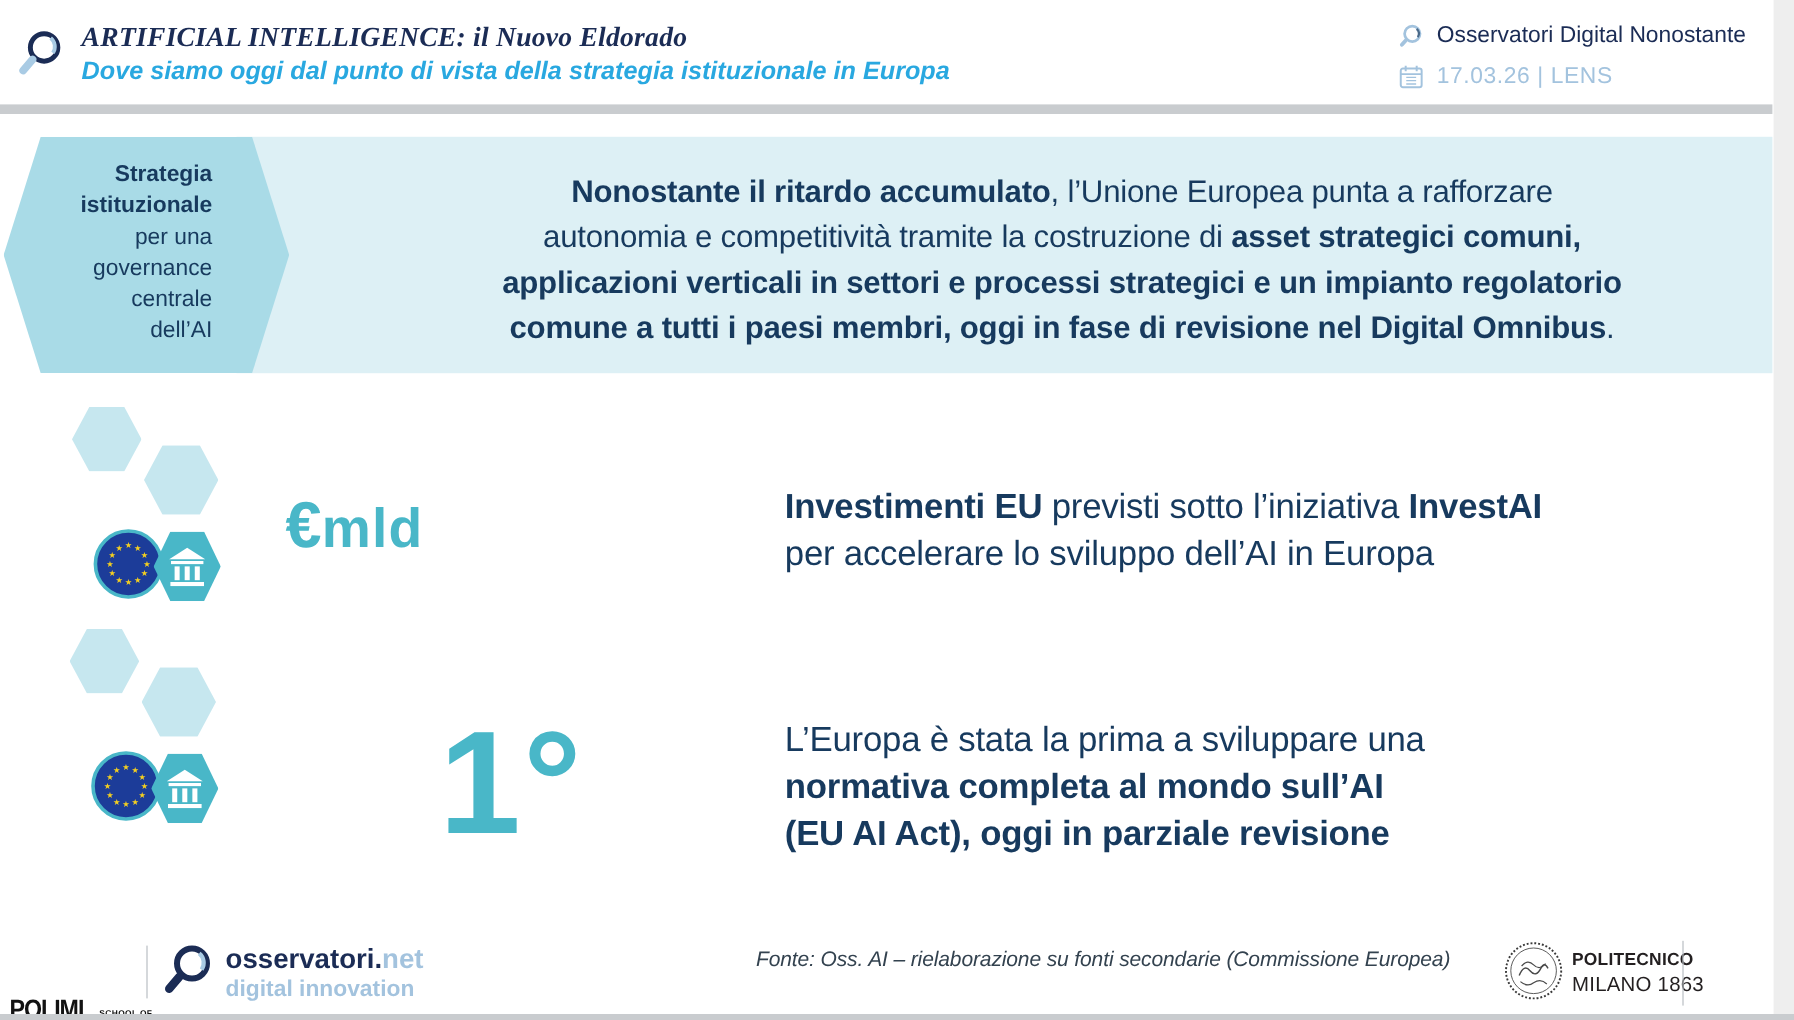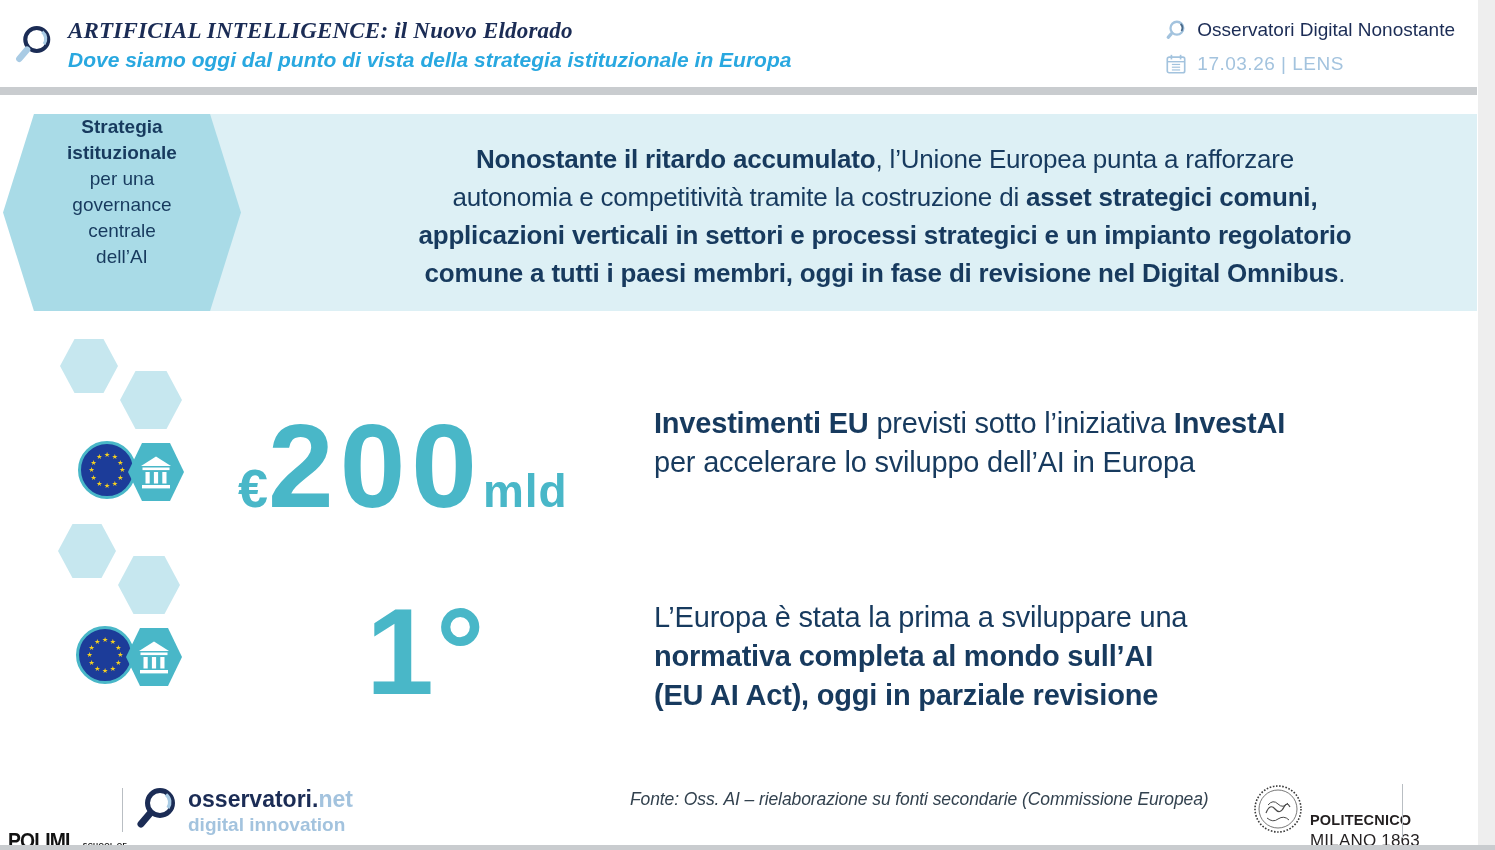--- a/index.html
+++ b/index.html
@@ -20,21 +20,21 @@
 
   .topbar { position:absolute; left:0; top:87px; width:1477px; height:8px; background:var(--bar-gray,#c9cccf); }
   .bottombar { position:absolute; left:0; top:845px; width:1495px; height:5px; background:var(--bar-gray,#c9cccf); }
   .right-strip { position:absolute; left:1478px; top:0; width:17px; height:845px; background:#eeeeee; }
 
   
   .banner-box { position:absolute; left:197px; top:114px; width:1280px; height:197px; background:var(--banner-bg,#ddf0f5); }
   .hex-label { position:absolute; left:3px; top:114px; width:238px; height:197px; background:var(--hex-fill,#a9dbe7);
     clip-path:polygon(13% 0%, 87% 0%, 100% 50%, 87% 100%, 13% 100%, 0% 50%);
     display:flex; align-items:flex-start; justify-content:center; }
-  .hex-text { text-align:center; font-size:19px; line-height:26px; color:var(--text-navy,#173a5e); }
+  .hex-text { margin-top:19px; text-align:right; font-size:19px; line-height:26px; color:var(--text-navy,#173a5e); }
   .intro { position:absolute; left:280px; top:140px; width:1210px; text-align:center;
     font-size:26px; line-height:38px; color:var(--text-navy,#173a5e); letter-spacing:-0.2px; }
   .b { font-weight:bold; }
 
   
   .cluster { position:absolute; width:190px; height:165px; }
   .c1 { left:58px; top:339px; }
   .c2 { left:56px; top:524px; }
   .phex { position:absolute; background:var(--pale-hex,#c6e7ef);
     clip-path:polygon(25% 0%, 75% 0%, 100% 50%, 75% 100%, 25% 100%, 0% 50%); }
@@ -68,21 +68,21 @@
   .foot-div { position:absolute; width:1px; background:#b9bec3; }
   .fd1 { left:122px; top:788px; height:44px; }
   .fd2 { left:1402px; top:784px; height:54px; }
   .foot-mag { position:absolute; left:133px; top:784px; width:48px; height:50px; }
   .ossnet { position:absolute; left:188px; top:788px; line-height:1; }
   .ossnet-line1 { font-size:23px; font-weight:bold; color:var(--title-navy,#1b2c55); }
   .ossnet-line1 .net { color:var(--light-blue,#a3c3de); }
   .ossnet-line2 { font-size:19px; font-weight:bold; color:var(--light-blue,#a3c3de); margin-top:4px; }
   .fonte { position:absolute; left:630px; top:789px; font-size:17.5px; color:#33424f; letter-spacing:-0.1px;font-style:italic; }
   .poli-seal { position:absolute; left:1252px; top:783px; width:52px; height:52px; }
-  .poli-text { position:absolute; left:1310px; top:793px; color:#231f20; line-height:1;margin-top:20px; }
+  .poli-text { position:absolute; left:1310px; top:793px; color:#231f20; line-height:1; }
   .poli-text .l1 { font-size:14.5px; font-weight:bold; letter-spacing:.2px; }
   .poli-text .l2 { font-size:17px; margin-top:4px; letter-spacing:.2px; }
 </style>
 </head>
 <body>
 
 <div class="slide">
 
   <svg class="hdr-logo" viewBox="0 0 48 50">
     <circle cx="27" cy="19" r="12.5" fill="none" stroke="#1b2c55" stroke-width="4.5"></circle>
@@ -150,21 +150,20 @@
         <rect x="6.5" y="15.5" width="27" height="2.6" fill="#fff"></rect>
         <rect x="9.5" y="20" width="4.2" height="11.5" fill="#fff"></rect>
         <rect x="17.9" y="20" width="4.2" height="11.5" fill="#fff"></rect>
         <rect x="26.3" y="20" width="4.2" height="11.5" fill="#fff"></rect>
         <rect x="6" y="33" width="28" height="3.4" fill="#fff"></rect>
       </svg>
     </div>
   </div>
   <div class="bignum n1">
     <span class="euro">€</span>
-      <span class="num">200</span>
       <span class="unit">mld</span>
   </div>
   <p class="desc d1"><span class="b">Investimenti EU</span><span> previsti sotto l’iniziativa </span><span class="b">InvestAI</span><br><span>per accelerare lo sviluppo dell’AI in Europa</span></p>
 
   <div class="cluster c2">
     <div class="phex pa"></div>
     <div class="phex pb"></div>
     <div class="eu-circle">
       <svg viewBox="0 0 64 64">
         <g fill="#f5d020" font-size="8.5" text-anchor="middle" font-family="DejaVu Sans, sans-serif">

